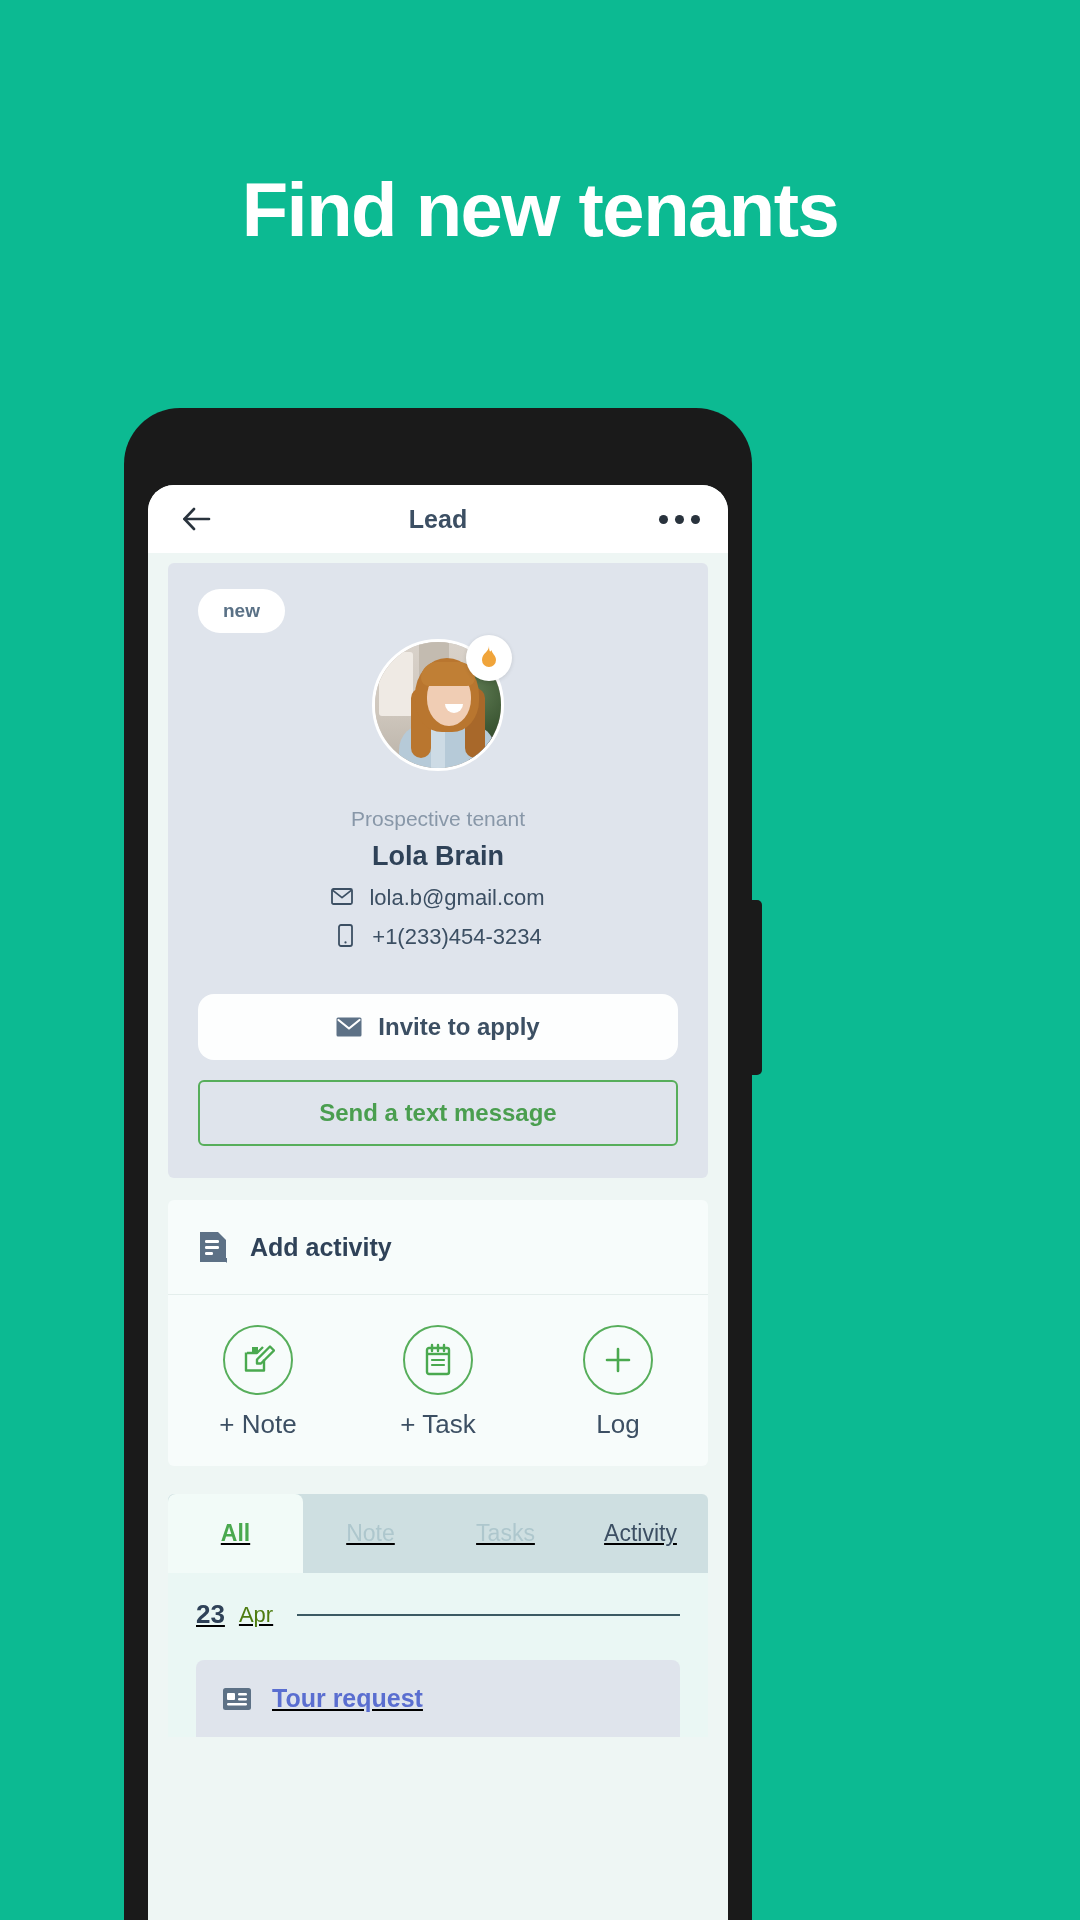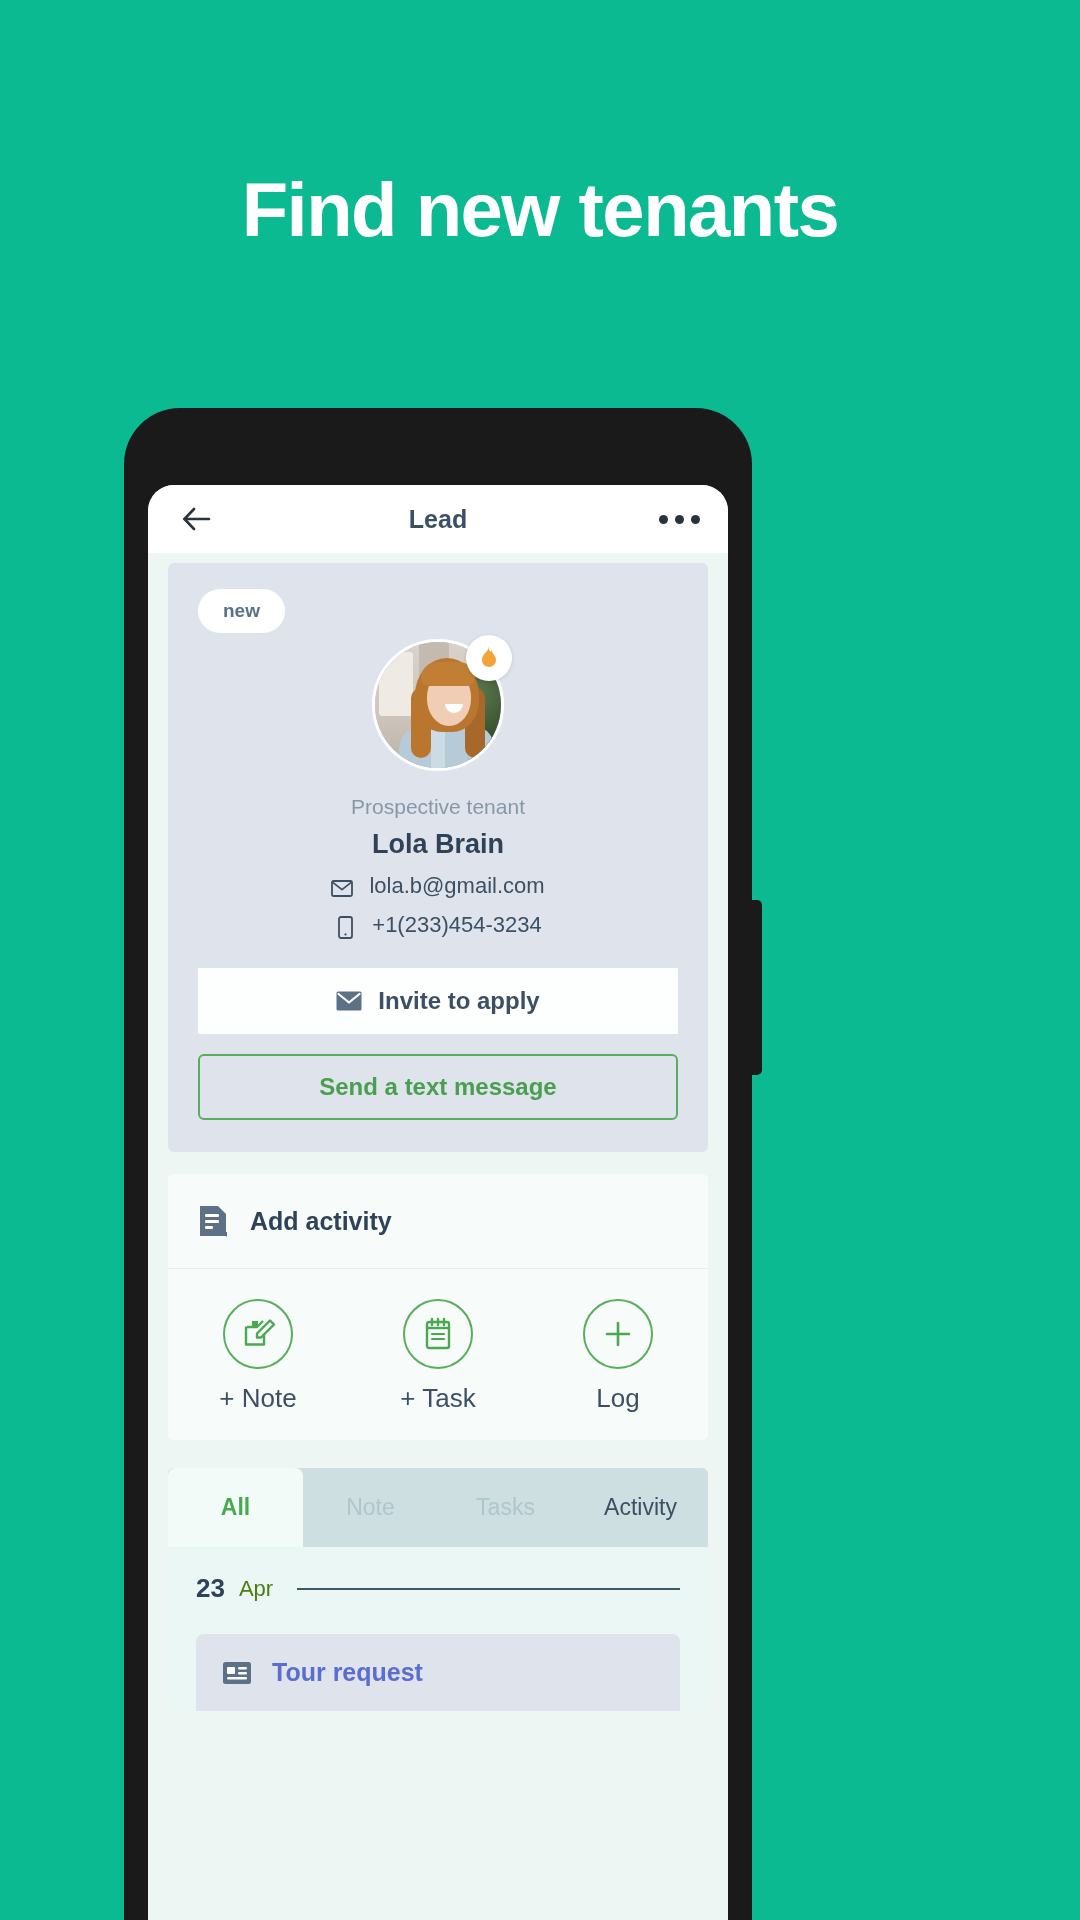--- a/index.html
+++ b/index.html
@@ -133,43 +133,43 @@
     width: 46px; height: 46px; border-radius: 50%;
     background: #ffffff;
     display: flex; align-items: center; justify-content: center;
     box-shadow: 0 1px 4px rgba(0,0,0,.12);
   }
 
   .sub-label {
     text-align: center;
     color: #8897a8;
     font-size: 21px;
-    margin-top: 24px;
+    margin-top: 36px;
   }
   .person-name {
     text-align: center;
     color: #2f4258;
     font-size: 27px;
     font-weight: 700;
     margin-top: 10px;
   }
   .contact-row {
-    display: flex; align-items: flex-end; justify-content: center;
+    display: flex; align-items: flex-start; justify-content: center;
     gap: 16px;
     margin-top: 13px;
     color: #3c4f63;
     font-size: 22px;
   }
   .contact-row .ic { width: 22px; height: 22px; display:flex; align-items:center; justify-content:center; }
 
   .btn-primary {
-    margin-top: 30px;
+    margin-top: 44px;
     height: 66px;
     background: #fdfefe;
-    border-radius: 0;
+    border-radius: 16px;
     display: flex; align-items: center; justify-content: center;
     gap: 16px;
     color: #3c4f63;
     font-size: 24px;
     font-weight: 700;
     cursor: pointer;
   }
   .btn-outline {
     margin-top: 20px;
     height: 66px;
@@ -203,21 +203,21 @@
   }
   .qa { flex: 1; display: flex; flex-direction: column; align-items: center; gap: 14px; cursor: pointer; }
   .qa-circle {
     width: 70px; height: 70px; border-radius: 50%;
     border: 2.5px solid #57ae5b;
     display: flex; align-items: center; justify-content: center;
   }
   .qa-label { font-size: 26px; color: #3c4f63; }
 
   
-  .tabs-wrap { margin: 28px 20px 0 20px; }
+  .tabs-wrap { margin: 28px 20px 0 20px; text-decoration: underline; }
   .tabs {
     display: flex;
     background: #cedfe1;
     border-radius: 6px 6px 0 0;
     overflow: hidden;
   }
   .tab {
     flex: 1;
     text-align: center;
     padding: 26px 0;

